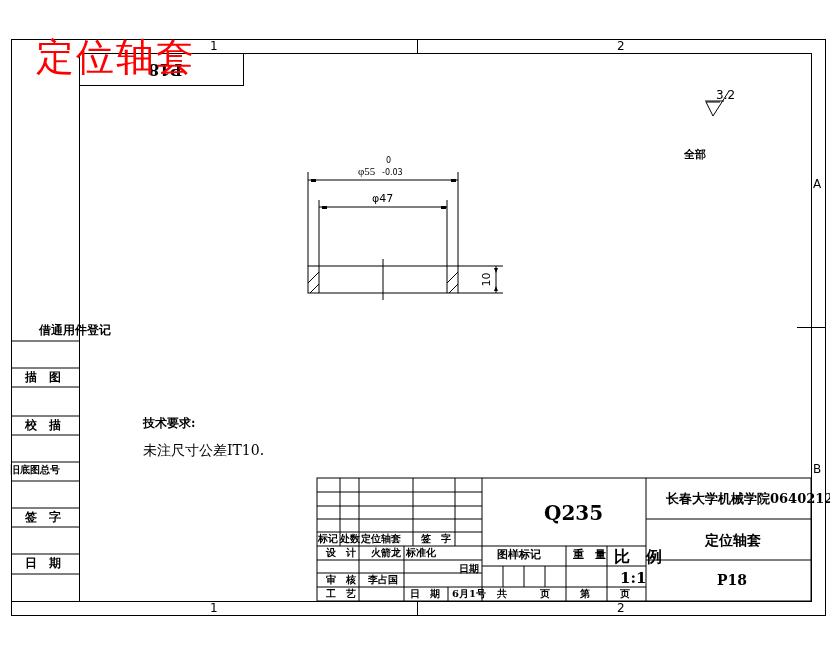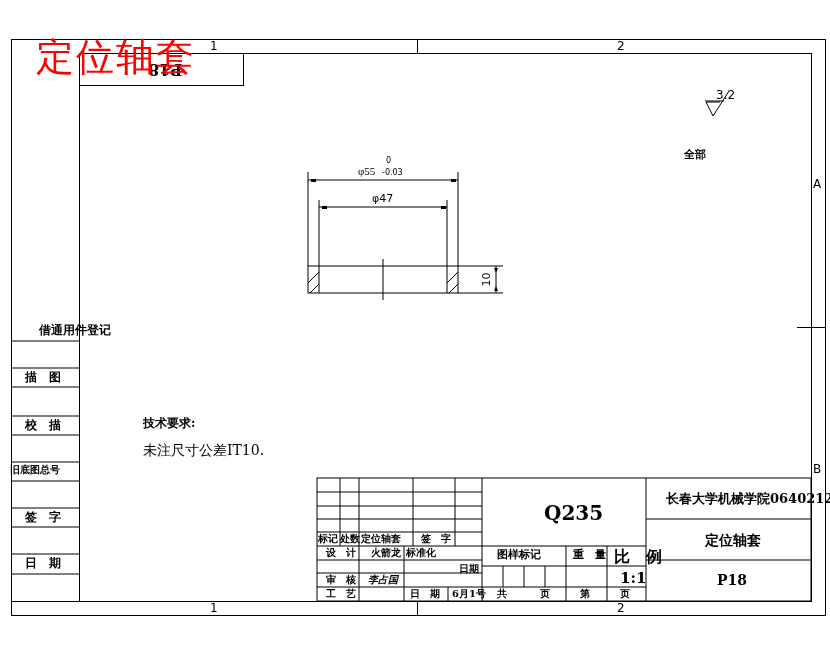--- a/index.html
+++ b/index.html
@@ -139,21 +139,21 @@
 
 <div class="t cjk" style="left:318px;top:534px;font-size:10px;">标记</div>
 <div class="t cjk" style="left:340px;top:534px;font-size:10px;">处数</div>
 <div class="t cjk" style="left:361px;top:534px;font-size:10px;">定位轴套</div>
 <div class="t cjk" style="left:421px;top:534px;font-size:10px;">签　字</div>
 <div class="t cjk" style="left:459px;top:564px;font-size:10px;">日期</div>
 <div class="t cjk" style="left:326px;top:548px;font-size:10px;">设　计</div>
 <div class="t cjk" style="left:371px;top:548px;font-size:10px;">火箭龙</div>
 <div class="t cjk" style="left:406px;top:548px;font-size:10px;">标准化</div>
 <div class="t cjk" style="left:326px;top:575px;font-size:10px;">审　核</div>
-<div class="t cjk" style="left:368px;top:575px;font-size:10px;font-style:italic;">李占国</div>
+<div class="t cjk" style="left:368px;top:575px;font-size:10px;">李占国</div>
 <div class="t cjk" style="left:326px;top:589px;font-size:10px;text-align:right;">工　艺</div>
 <div class="t cjk" style="left:410px;top:589px;font-size:10px;">日　期</div>
 <div class="t cjk" style="left:452px;top:589px;font-size:10px;">6月1号</div>
 
 <div class="t cjk" style="left:544px;top:503px;font-size:20px;">Q235</div>
 <div class="t cjk" style="left:497px;top:549px;font-size:11px;">图样标记</div>
 <div class="t cjk" style="left:573px;top:549px;font-size:11px;">重　量</div>
 <div class="t cjk" style="left:614px;top:549px;font-size:16px;">比　例</div>
 <div class="t cjk" style="left:620px;top:571px;font-size:15px;">1:1</div>
 <div class="t cjk" style="left:497px;top:589px;font-size:10px;">共</div>

